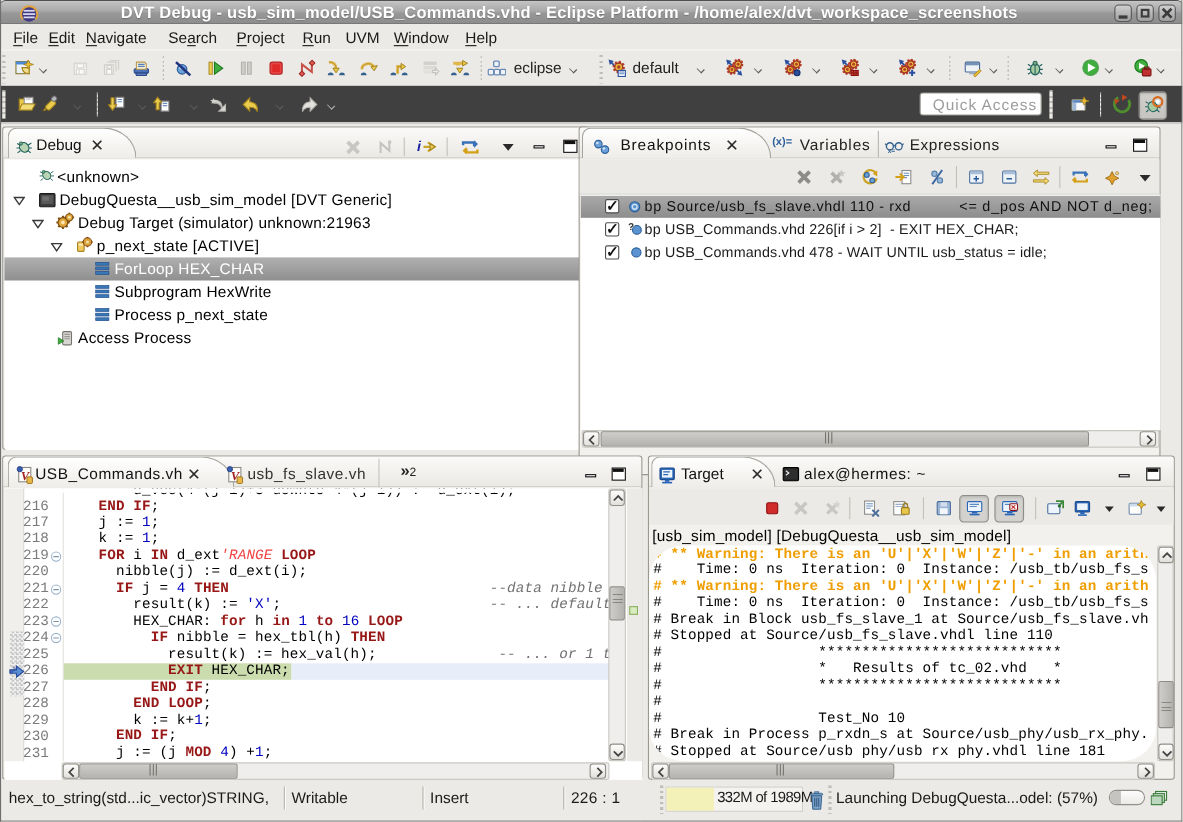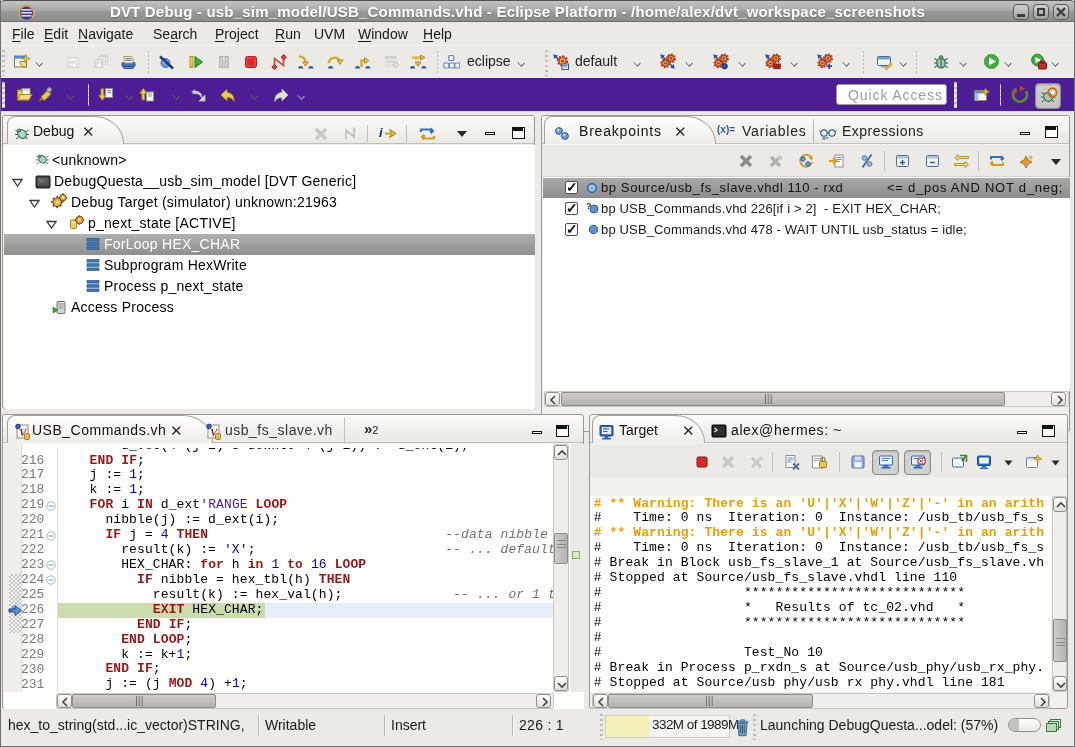--- a/index.html
+++ b/index.html
@@ -9,21 +9,21 @@
 
 #title{left:0;top:0;width:1075px;height:22px;background:linear-gradient(#c3c3c3,#a9a9a9 45%,#989898 55%,#8d8d8d);border-bottom:1px solid #6c6c6c;border-top:1px solid #505050;border-radius:5px 5px 0 0;}
 #title .txt{width:1035px;text-align:center;top:2px;font-size:15px;font-weight:bold;color:#fff;letter-spacing:0.2px;text-shadow:0 1px 1px rgba(0,0,0,0.25);}
 .winbtn{top:3px;width:16px;height:16px;border:1px solid #5a5a5a;border-radius:4px;background:linear-gradient(#cfcfcf,#9f9f9f);}
 
 #menu{left:0;top:22px;width:1075px;height:23px;background:#eceae6;font-size:14px;color:#1a1a1a;}
 #menu span{position:absolute;top:4px;}
 #menu u{text-decoration:underline;text-underline-offset:2px;}
 
 #tb1{left:0;top:45px;width:1075px;height:33px;background:#eceae6;border-top:1px solid #f6f5f3;}
-#tb2{left:0;top:78px;width:1075px;height:34px;background:#4c1d95;border-bottom:1px solid #dcdad5;padding-left:13px;}
+#tb2{left:0;top:78px;width:1075px;height:34px;background:#404040;border-bottom:1px solid #dcdad5;padding-left:13px;}
 .tsep{width:1px;background:repeating-linear-gradient(#b9b7b2 0 2px,#eceae6 2px 4px);}
 .handle{width:3px;background:repeating-linear-gradient(#c0beb9 0 2px,#eceae6 2px 5px);}
 .caret{width:6px;height:6px;border:solid #5f5d59;border-width:0 1.7px 1.7px 0;transform:rotate(45deg) scaleY(0.75);}
 .caret.dis{border-color:#b5b3af;}
 .combo{font-size:14px;color:#222;}
 
 .panel{background:#f2f1ee;border:1px solid #9a988f;border-radius:3px;}
 .phead{left:0;top:0;right:0;height:28px;background:linear-gradient(#fbfaf9,#ebe9e4);border-bottom:1px solid #c0beb8;border-radius:3px 3px 0 0;}
 .tab{top:0;height:28px;background:linear-gradient(#ffffff,#f4f2ef 70%,#efede9);border:1px solid #a5a39c;border-bottom:none;border-radius:8px 30px 0 0 / 8px 27px 0 0;}
 .tablbl{font-size:14px;color:#111;}
@@ -40,21 +40,21 @@
 
 .sbtrough{background:#efeeec;border:1px solid #c9c7c2;border-radius:2px;}
 .sbthumbv{background:linear-gradient(90deg,#cfcdc9,#b5b3af);border:1px solid #8e8c87;border-radius:2px;}
 .sbthumbh{background:linear-gradient(#cfcdc9,#b5b3af);border:1px solid #8e8c87;border-radius:2px;}
 .sbbtn{background:linear-gradient(#fdfdfc,#e2e0db);border:1px solid #928f8a;border-radius:3px;color:#2a2a2a;text-align:center;}
 .grip{color:#6f6d68;}
 
 .kw{color:#971616;font-weight:bold;}
 .num{color:#0000c0;}
 .str{color:#0000c0;}
-.attr{color:#4c1d95;}
+.attr{color:#ef4444;font-style:italic;}
 .cmt{color:#707070;font-style:italic;}
 .cline{display:block;height:14.93px;white-space:pre;}
 #code .cline{position:relative;}
 
 .warn{color:#ef9e00;font-weight:bold;}
 
 #status{left:0;top:709px;width:1075px;height:38px;background:#eceae6;font-size:14px;color:#1a1a1a;}
 .ssep{width:1px;top:715px;height:21px;background:#b7b5b0;box-shadow:1px 0 0 #fbfaf8;}
 svg{display:block;}
 </style></head>
@@ -586,21 +586,21 @@
   <svg class="ab" style="left:49px;top:155px" width="15" height="15" viewBox="0 0 15 15">
         <rect x="5" y="1.5" width="8" height="12" rx="1" fill="#d8d6d2" stroke="#76746f"></rect>
         <line x1="6.5" y1="4" x2="11.5" y2="4" stroke="#9a9895"></line>
         <line x1="6.5" y1="6" x2="11.5" y2="6" stroke="#9a9895"></line>
         <line x1="6.5" y1="8" x2="11.5" y2="8" stroke="#9a9895"></line>
         <path d="M1 7 L6 10 L1 13 Z" fill="#3fae3f" stroke="#1d7a1d" stroke-width="0.7"></path>
       </svg>
  </div>
 </div>
 
-<div class="panel ab" style="left:541px;top:115px;width:529px;height:317px;text-decoration:underline;">
+<div class="panel ab" style="left:526px;top:115px;width:529px;height:317px;text-decoration:underline;">
  <div class="phead ab"></div>
  <div class="tab ab" style="left:2px;width:172px;"></div>
  <svg class="ab" style="left:12px;top:10px" width="16" height="16" viewBox="0 0 16 16">
       <circle cx="5" cy="5" r="3.4" fill="#6a9fd8" stroke="#2d5f9a"></circle>
       <circle cx="4" cy="4" r="1.2" fill="#cfe0f2"></circle>
       <circle cx="11" cy="10" r="3.4" fill="#6a9fd8" stroke="#2d5f9a"></circle>
       <circle cx="10" cy="9" r="1.2" fill="#cfe0f2"></circle>
     </svg>
  <div class="tablbl ab" style="left:37px;top:7px;letter-spacing:0.8px;">Breakpoints</div>
  <div class="tclose ab" style="left:132px;top:7px;">✕</div>
@@ -921,21 +921,22 @@
       </svg>
   <svg class="ab" style="left:435px;top:10px" width="17" height="16" viewBox="0 0 17 16">
         <rect x="1.5" y="3.5" width="11" height="10" rx="1" fill="#fdfdfc" stroke="#6b87aa"></rect>
         <rect x="2" y="4" width="10" height="2.4" fill="#cddcec"></rect>
         <path d="M12.5 1 L14 3.8 L16.9 4.8 L14 5.8 L12.5 8.6 L11.5 5.8 L8.8 4.8 L11.5 3.8 Z" fill="#e7bd35" stroke="#a57d1a" stroke-width="0.7"></path>
       </svg>
   <svg class="ab" style="left:461px;top:16px" width="9" height="6" viewBox="0 0 9 6">
         <path d="M0.5 0.5 L8.5 0.5 L4.5 5.5 Z" fill="#2a2a2a"></path>
       </svg>
  </div>
- <div class="ab" style="left:0px;top:81px;width:461px;height:196px;background:#fff;overflow:hidden;">
+ <div class="ab" style="left:3px;top:64px;font-size:14px;letter-spacing:0.2px;color:#000;">[usb_sim_model] [DebugQuesta__usb_sim_model]</div>
+ <div class="ab" style="left:0px;top:81px;width:461px;height:196px;background:#fff;overflow:hidden;border-radius:31px;">
   <div class="mono ab" style="left:3.8px;top:0.5px;font-size:13px;line-height:14.93px;letter-spacing:0.1px;color:#000;white-space:pre;"><span class="warn"># ** Warning: There is an 'U'|'X'|'W'|'Z'|'-' in an arith</span>
 #    Time: 0 ns  Iteration: 0  Instance: /usb_tb/usb_fs_s
 <span class="warn"># ** Warning: There is an 'U'|'X'|'W'|'Z'|'-' in an arith</span>
 #    Time: 0 ns  Iteration: 0  Instance: /usb_tb/usb_fs_s
 # Break in Block usb_fs_slave_1 at Source/usb_fs_slave.vh
 # Stopped at Source/usb_fs_slave.vhdl line 110
 #                  ****************************
 #                  *   Results of tc_02.vhd   *
 #                  ****************************
 #

